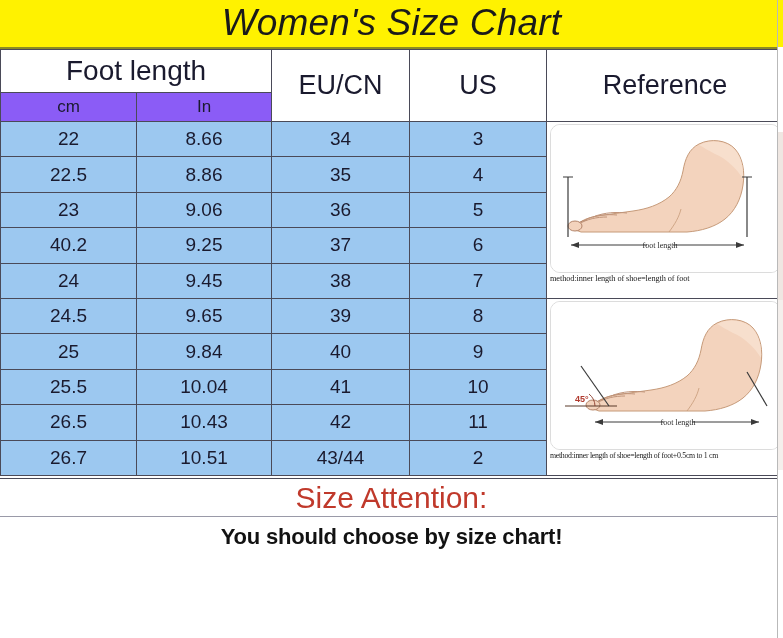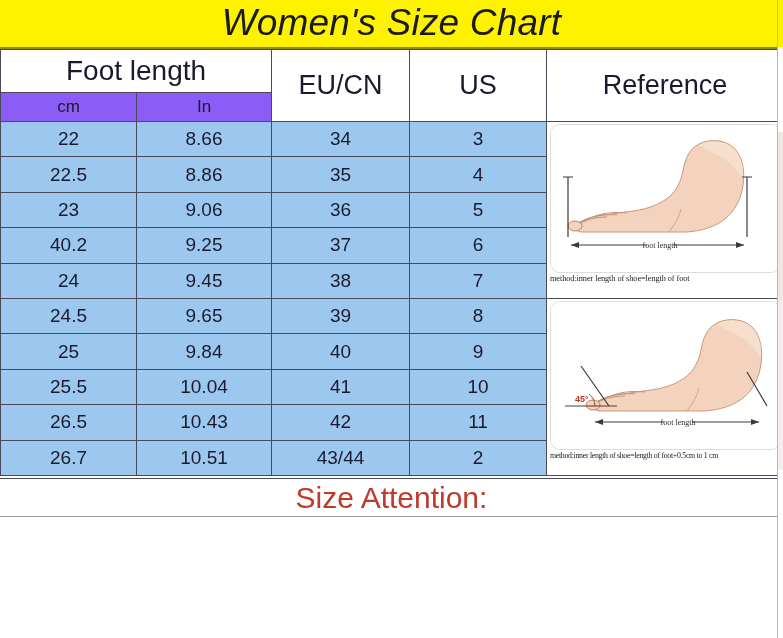--- a/index.html
+++ b/index.html
@@ -367,15 +367,16 @@
     </tr>
 
   </tbody>
 </table>
 
 <div id="attention-band">
   <div class="attention-text">Size Attention:</div>
 </div>
 
 <div id="footer-notes">
+  <p class="note">You should choose by size chart!</p>
 </div>
 
 <div id="edge-sliver"></div>
 
 </body></html>

